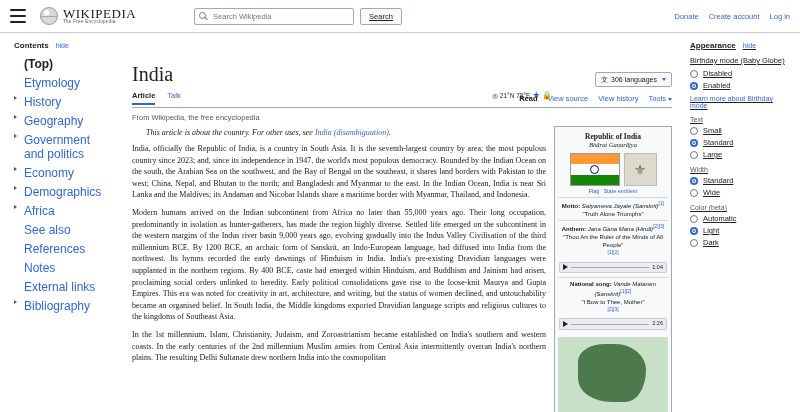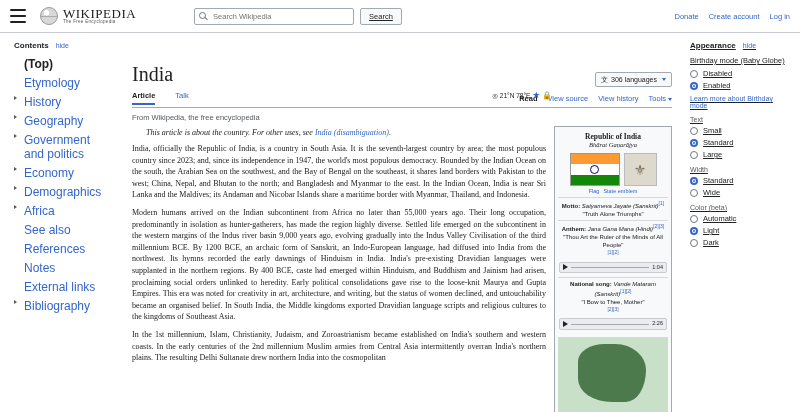--- a/index.html
+++ b/index.html
@@ -65,21 +65,21 @@
   .toc-list { list-style:none; margin:0; padding:0; }
   .toc-list li { padding: 2.5px 0 2.5px 10px; font-size:12px; color:#3366cc; position:relative; }
   .toc-list li.active { color:#202122; font-weight:bold; }
   .toc-arrow { position:absolute; left:0; top:4px; width:0;height:0;
     border-left:3px solid #54595d; border-top:2.5px solid transparent; border-bottom:2.5px solid transparent;}
 
   
   .title { font-family: "Liberation Serif", serif; font-size: 20px; font-weight: normal;
     margin: 2px 0 2px 0; padding-bottom: 3px; }
   .tabs-row { display:flex; align-items:center; border-bottom:1px solid #a2a9b1; padding-bottom:2px; }
-  .tabs-left { display:flex; gap:20px; font-size:7.5px; }
+  .tabs-left { display:flex; gap:12px; font-size:7.5px; }
   .tab { padding-bottom:3px; color:#3366cc; }
   .tab.selected { color:#202122; font-weight:bold; border-bottom:2px solid #36c; }
   .tabs-right { margin-left:auto; display:flex; gap:10px; font-size:7.5px; align-items:center; color:#3366cc;padding-left:41px; }
   .caret { width:0;height:0;border-top:3px solid #3366cc;border-left:2.5px solid transparent;border-right:2.5px solid transparent; display:inline-block; margin-left:2px;}
   .star { color:#3366cc; font-size:9px; }
   .lock { font-size:8px; }
   .lang-pill { display:flex; align-items:center; gap:3px; border:1px solid #a2a9b1; border-radius:2px;
     padding:1.5px 5px; font-size:7px; background:#f8f9fa; color:#202122; }
   .sub-from { font-size:7.5px; color:#54595d; margin-top:5px; }
   .coords { position:absolute; right:130px; top:57px; font-size:6.5px; color:#202122; }

